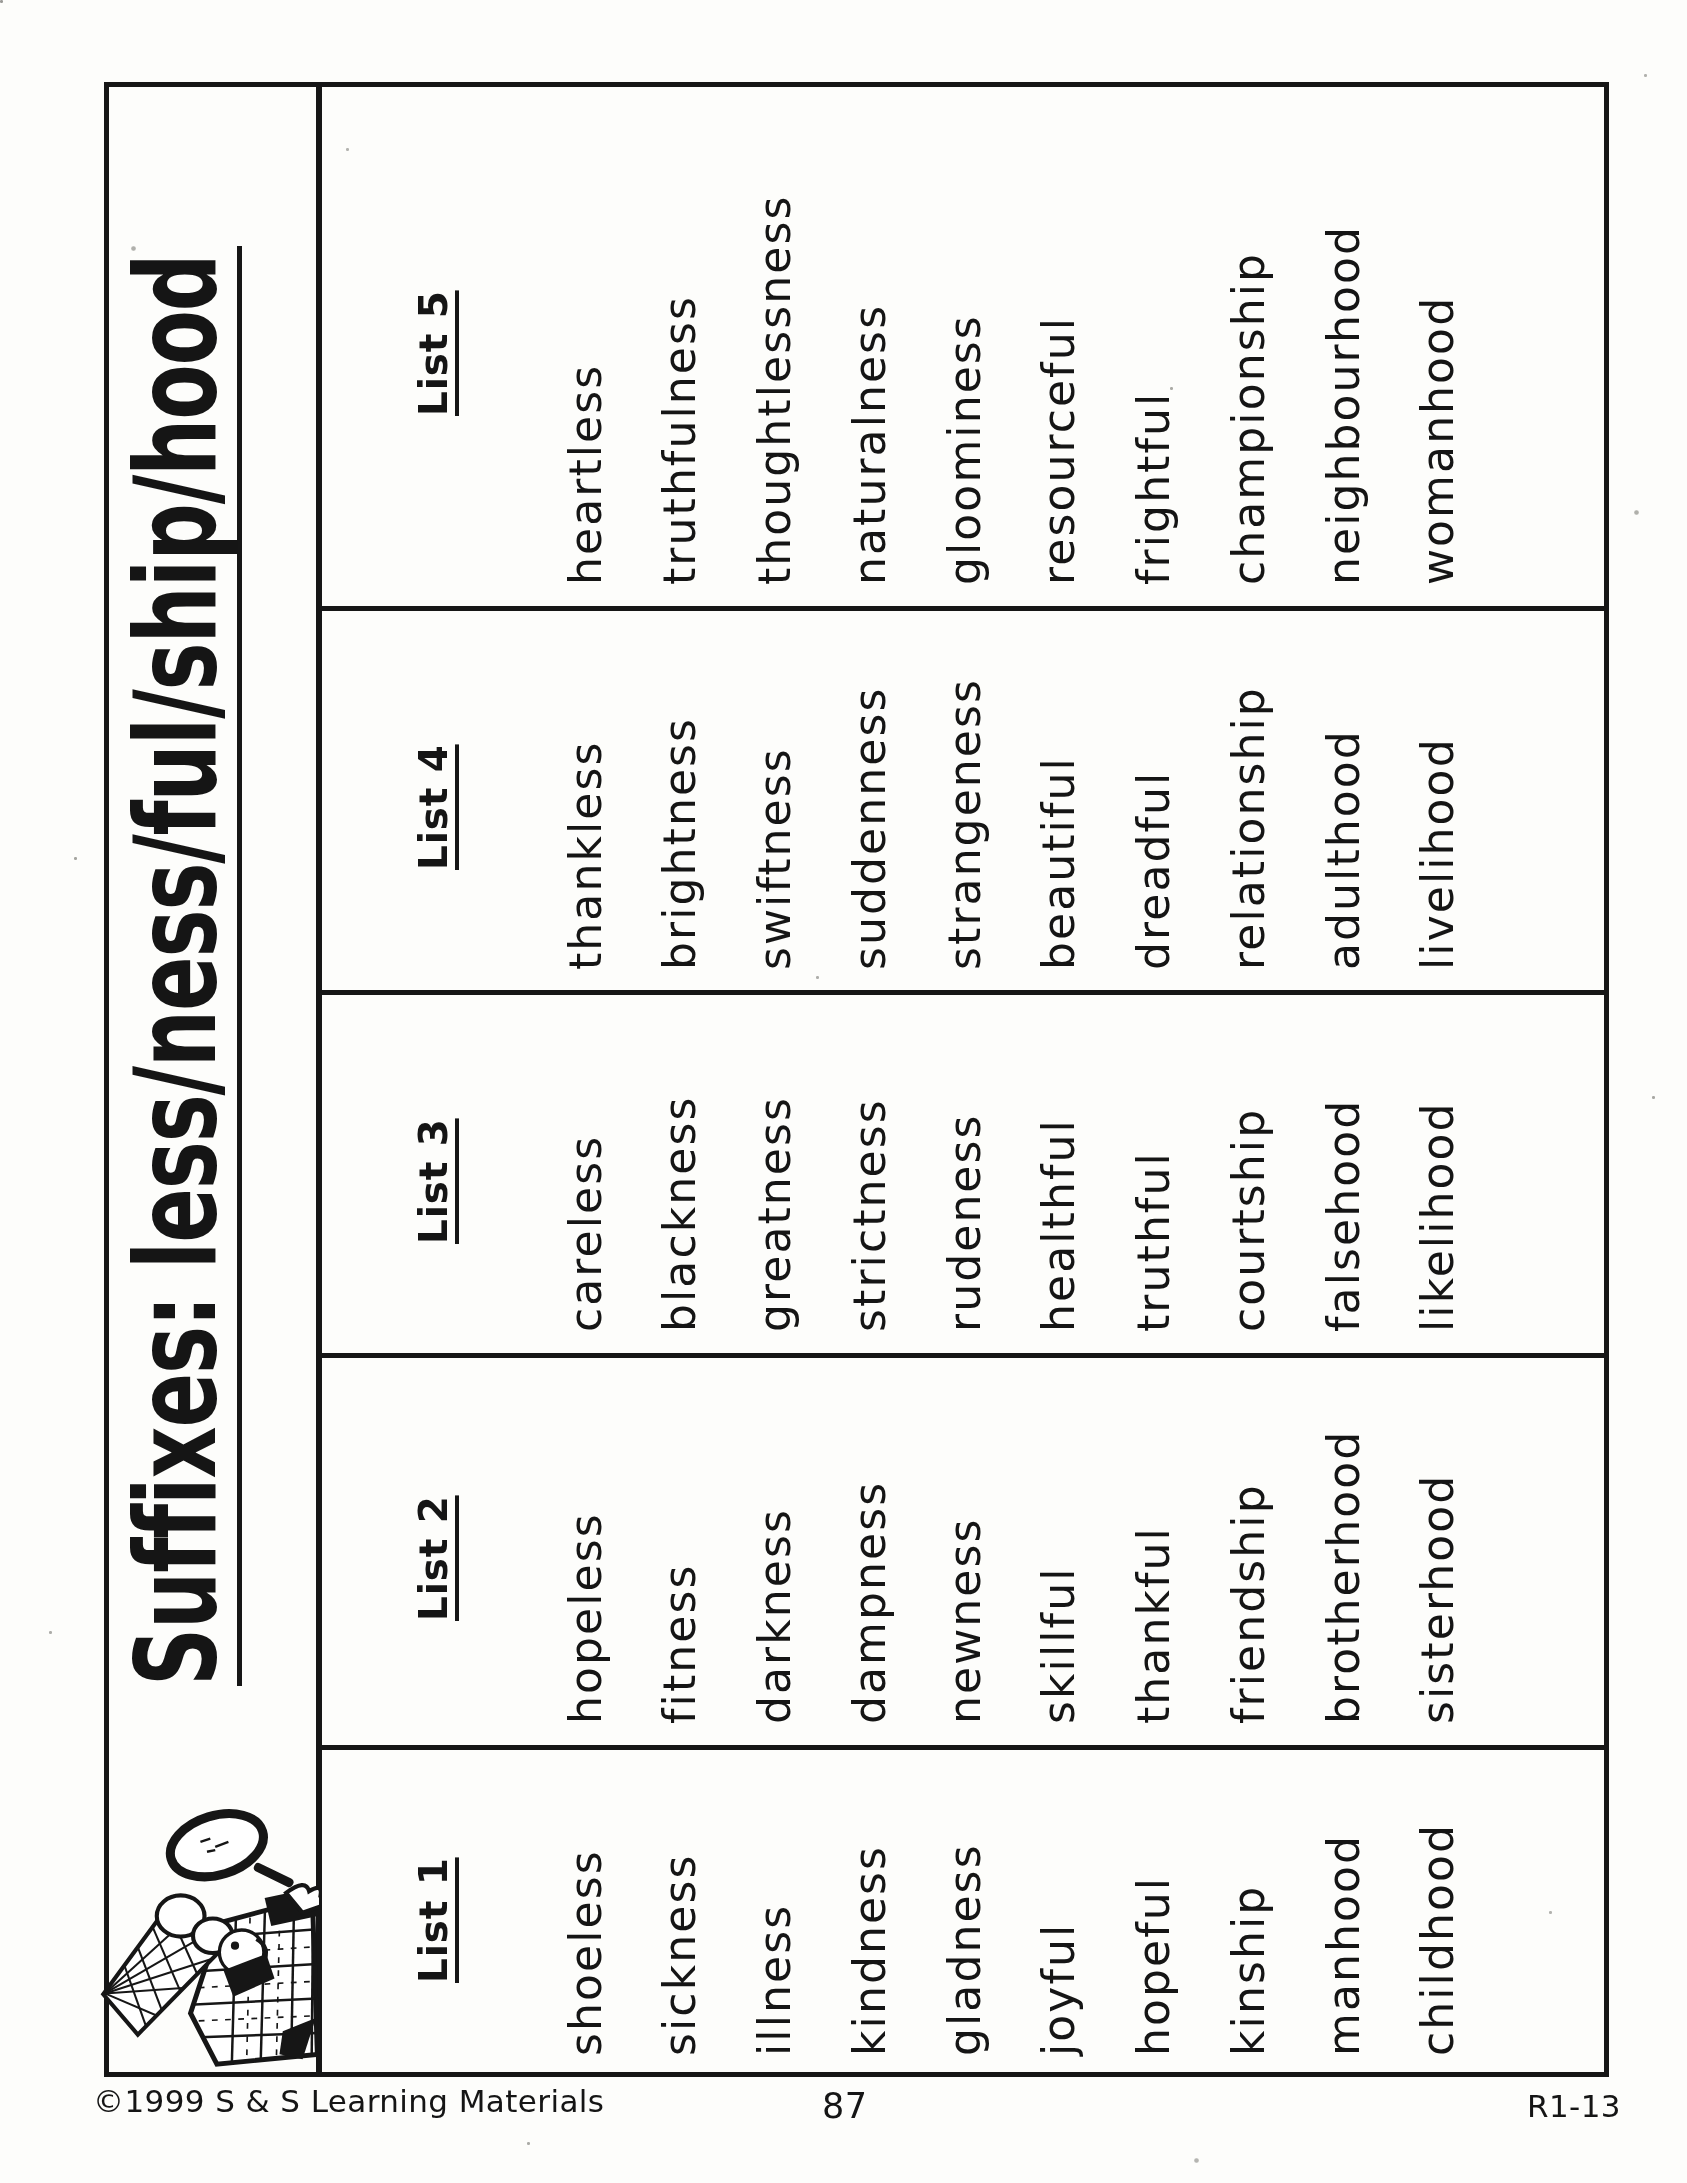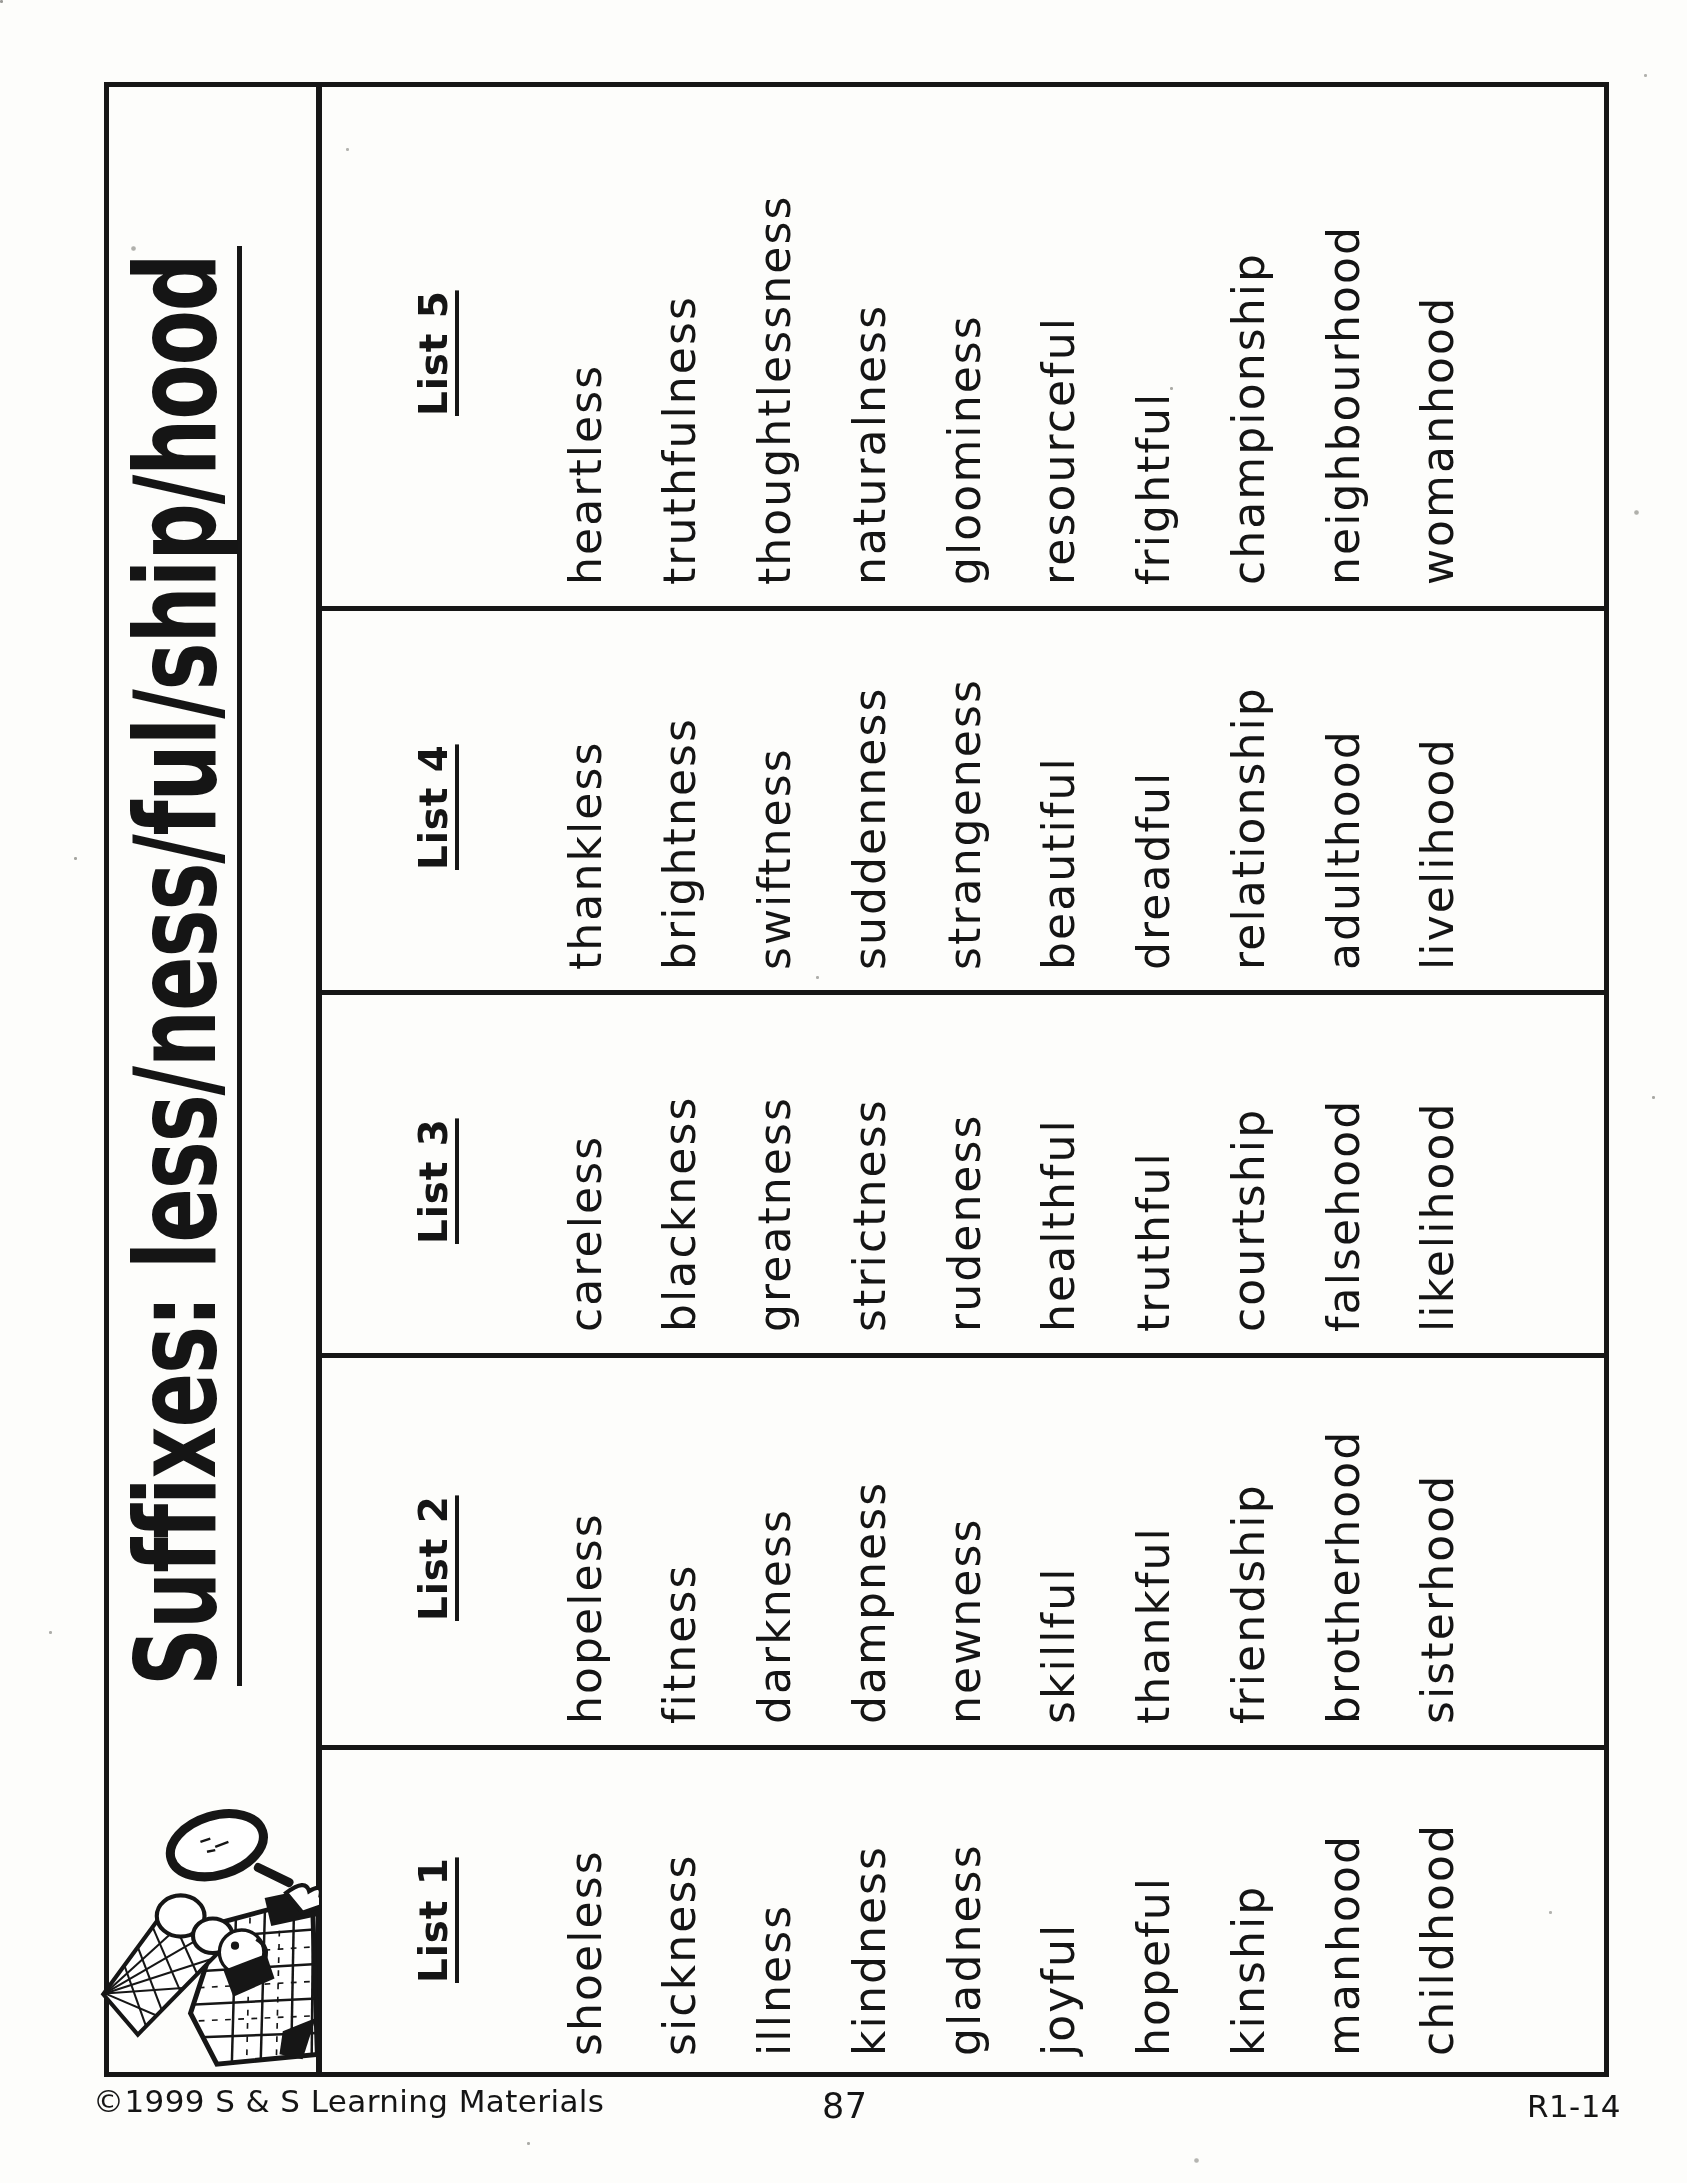--- a/index.html
+++ b/index.html
@@ -178,15 +178,15 @@
       <div class="rot word" style="left: 938px; top: 2056px;">gladness</div>
       <div class="rot word" style="left: 1032px; top: 2056px;">joyful</div>
       <div class="rot word" style="left: 1127px; top: 2056px;">hopeful</div>
       <div class="rot word" style="left: 1222px; top: 2056px;">kinship</div>
       <div class="rot word" style="left: 1317px; top: 2056px;">manhood</div>
       <div class="rot word" style="left: 1411px; top: 2056px;">childhood</div>
     </div>
 
   <div class="footer-item footer-copyright">©1999 S &amp; S Learning Materials</div>
   <div class="footer-item footer-page">87</div>
-  <div class="footer-item footer-code">R1-14</div>
+  <div class="footer-item footer-code">R1-13</div>
 </div>
 
 
 </body></html>

